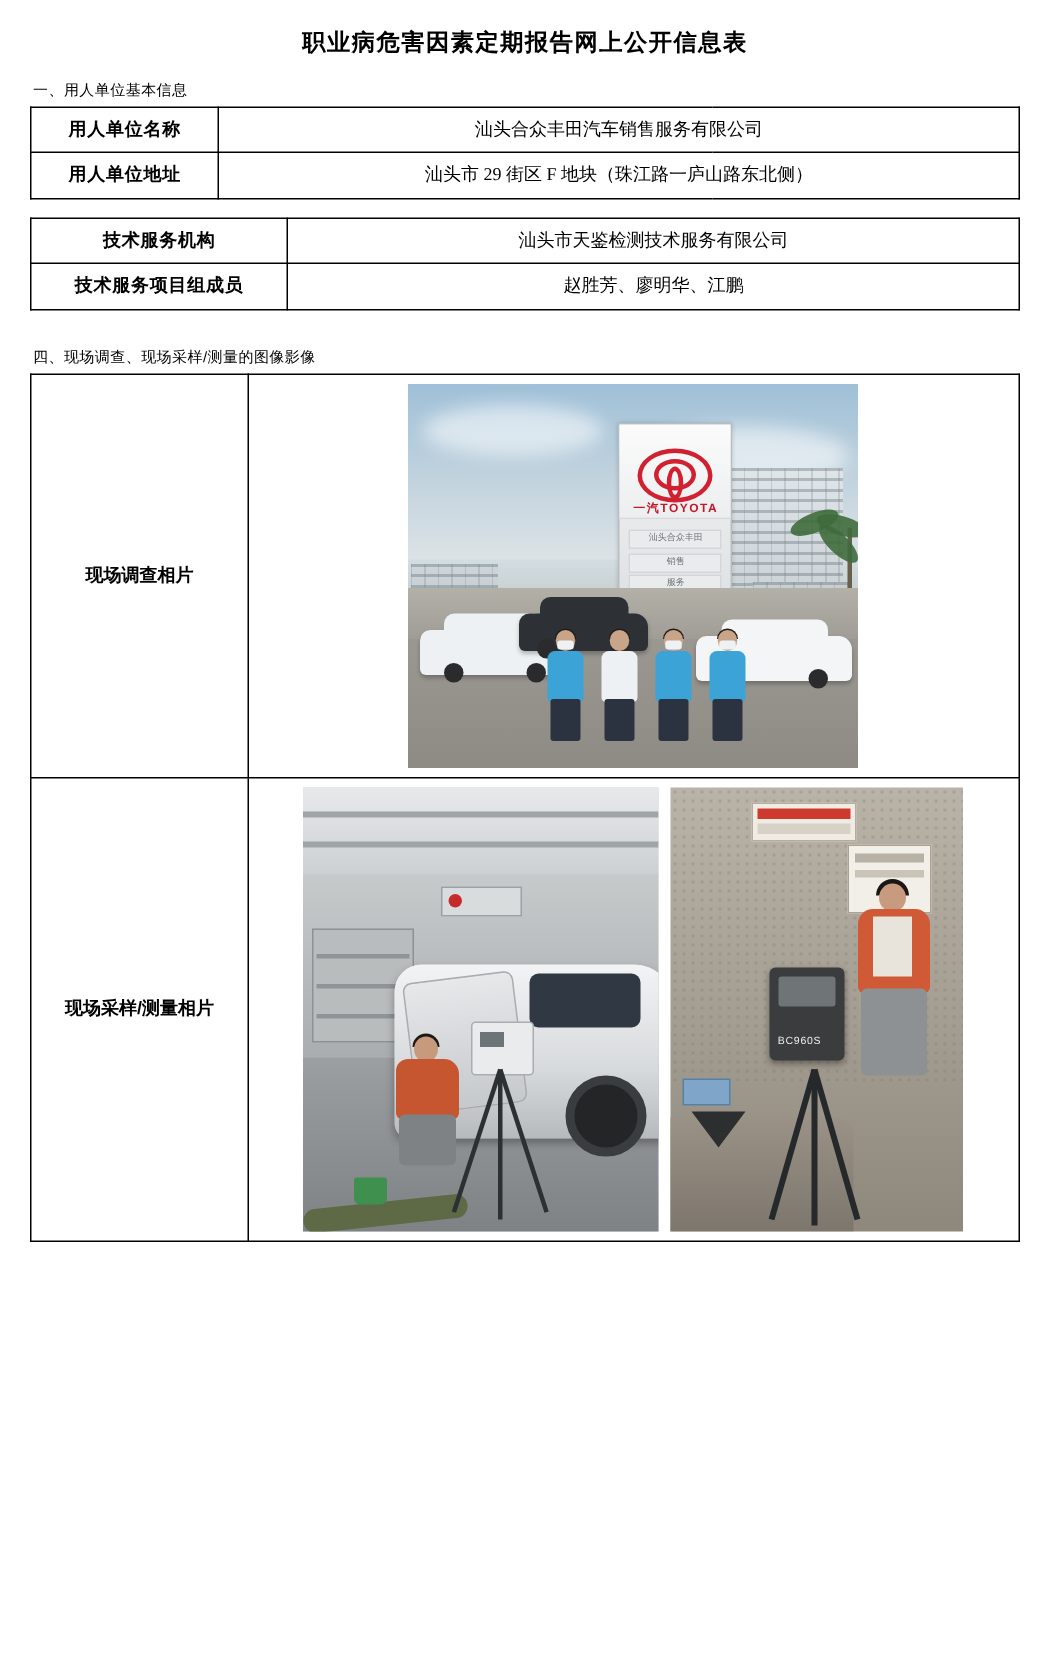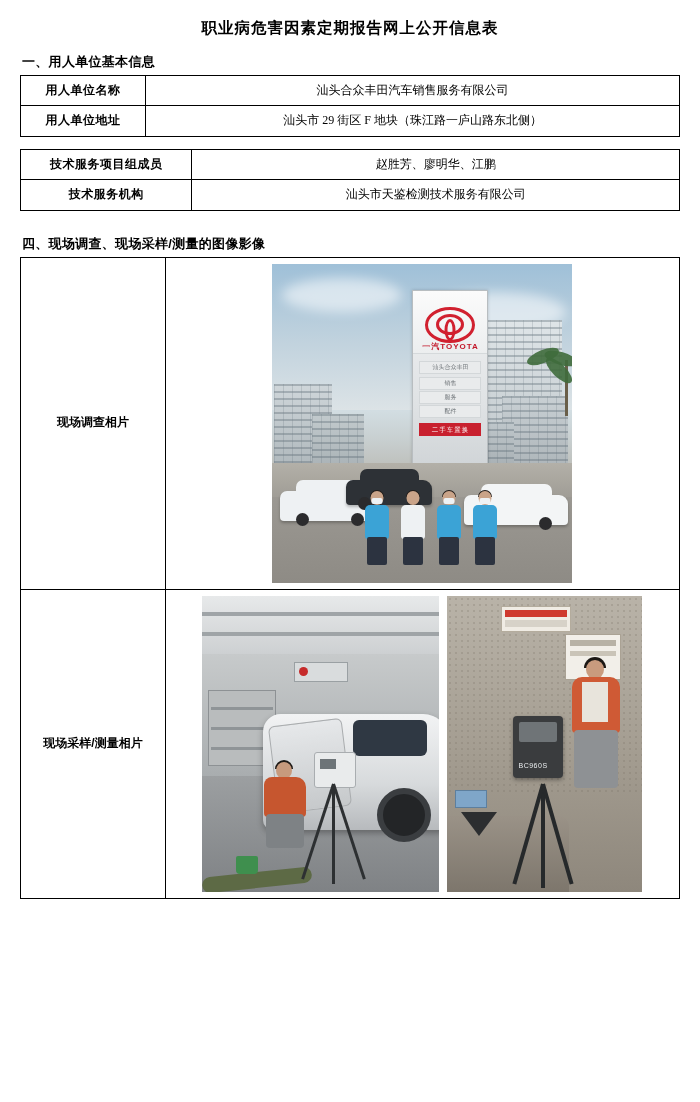--- a/index.html
+++ b/index.html
@@ -22,22 +22,22 @@
   .doc-title {
     text-align: center;
     font-family: "Liberation Sans", sans-serif;
     font-weight: bold;
     font-size: 15.5px;
     letter-spacing: 1px;
     margin: 4px 0 14px 0;
   }
   .section-head {
     font-family: "Liberation Sans", sans-serif;
-    font-weight: bold;
-    font-size: 13px;
+    font-weight: normal;
+    font-size: 10px;
     margin: 0 0 4px 2px;
     letter-spacing: 0.3px;
   }
   table.grid {
     width: 100%;
     border-collapse: collapse;
     table-layout: fixed;
     margin-bottom: 12px;
   }
   table.grid td {
@@ -78,21 +78,21 @@
     display: flex;
     justify-content: center;
     align-items: center;
     gap: 8px;
   }
 
   
   .ph1 {
     position: relative;
     width: 300px;
-    height: 319px;
+    height: 256px;
     overflow: hidden;
     background: linear-gradient(#b9cfe0 0%, #cbd9e2 36%, #d2dde2 46%, #c8cfd0 55%, #b6b4ac 70%, #9d9a92 100%);
   }
   .ph1 .sky {
     position: absolute; left:0; top:0; width:100%; height:46%;
     background: linear-gradient(#9fc0d8 0%, #c2d3de 55%, #dce3e6 100%);
   }
   .ph1 .cloud {
     position:absolute; border-radius:50%; background:rgba(255,255,255,.55); filter: blur(6px);
   }
@@ -309,26 +309,26 @@
     </tbody>
   </table>
 
   <table class="grid">
     <colgroup>
         <col style="width:26%">
         <col style="width:74%">
       </colgroup>
     <tbody>
       <tr>
+        <td class="label">技术服务机构</td>
+        <td class="value">汕头市天鉴检测技术服务有限公司</td>
+      </tr>
+      <tr>
         <td class="label">技术服务项目组成员</td>
         <td class="value">赵胜芳、廖明华、江鹏</td>
-      </tr>
-      <tr>
-        <td class="label">技术服务机构</td>
-        <td class="value">汕头市天鉴检测技术服务有限公司</td>
       </tr>
     </tbody>
   </table>
 
   <table class="grid">
     <colgroup>
         <col style="width:22%">
         <col style="width:22%">
         <col style="width:31%">
         <col style="width:25%">

